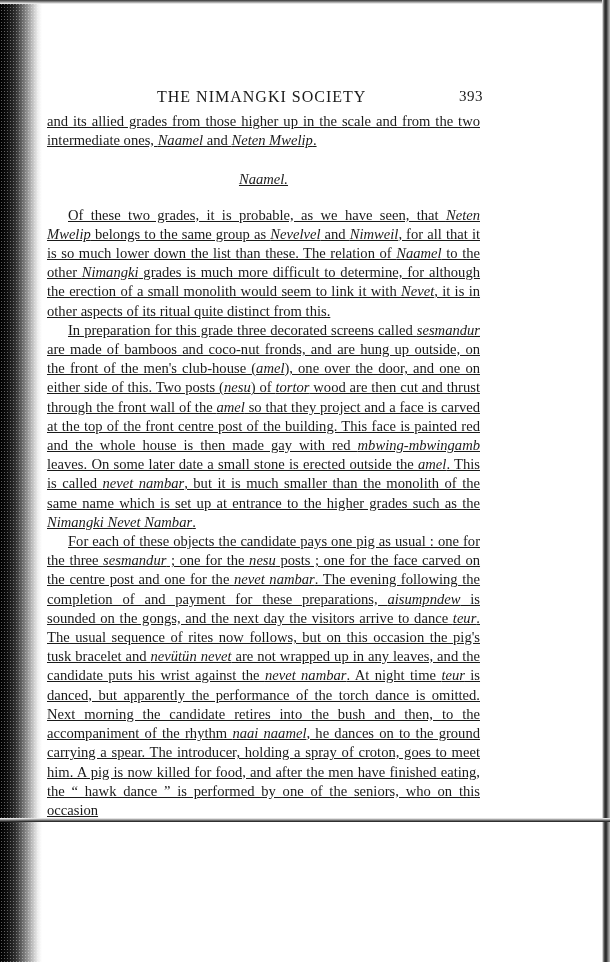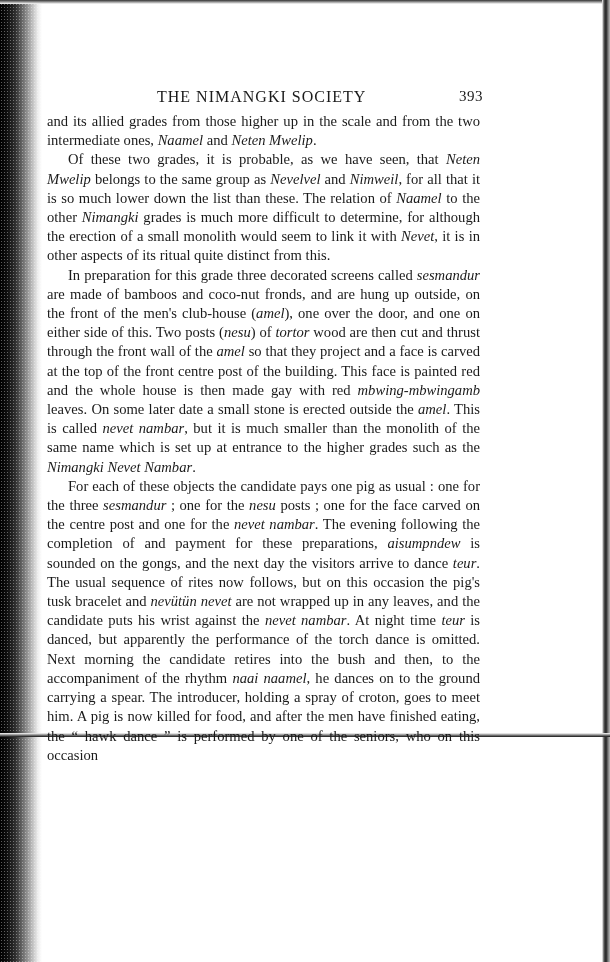--- a/index.html
+++ b/index.html
@@ -11,21 +11,21 @@
       width: 610px;
       height: 962px;
       position: relative;
       overflow: hidden;
       font-family: "Liberation Serif", "DejaVu Serif", serif;
       color: #1a1a1a;
     }
     .page {
       position: absolute;
       left: 0; top: 0;
-      width: 610px; height: 737px;
+      width: 610px; height: 822px;
       background: #ffffff;
     }
     .binding-shadow {
       position: absolute;
       left: 0; top: 0;
       width: 42px; height: 962px;
       background: linear-gradient(to right, #000 0px, #111 8px, #333 16px, #777 24px, #bbb 32px, #eee 38px, #fff 42px);
     }
     .binding-shadow::after {
       content: "";
@@ -76,20 +76,21 @@
       letter-spacing: 0.5px;
     }
     .text-block {
       position: absolute;
       left: 47px;
       top: 112px;
       width: 433px;
       font-size: 14.6px;
       line-height: 19.2px;
       text-align: justify;
+      text-decoration: underline;
     }
     .text-block p {
       margin: 0;
     }
     .text-block p.indent {
       text-indent: 21px;
     }
     .section-heading {
       text-align: center;
       font-style: italic;
@@ -111,17 +112,18 @@
   <div class="right-edge"></div>
   <div class="bottom-edge"></div>
 
   <div class="running-head">
     <span class="running-title">THE NIMANGKI SOCIETY</span>
     <span class="page-number">393</span>
   </div>
 
   <div class="text-block">
     <p>and its allied grades from those higher up in the scale and from the two intermediate ones, <i>Naamel</i> and <i>Neten Mwelip</i>.</p>
+    <p class="section-heading">Naamel.</p>
     <p class="indent">Of these two grades, it is probable, as we have seen, that <i>Neten Mwelip</i> belongs to the same group as <i>Nevelvel</i> and <i>Nimweil</i>, for all that it is so much lower down the list than these.  The relation of <i>Naamel</i> to the other <i>Nimangki</i> grades is much more difficult to determine, for although the erection of a small monolith would seem to link it with <i>Nevet</i>, it is in other aspects of its ritual quite distinct from this.</p>
     <p class="indent">In preparation for this grade three decorated screens called <i>sesmandur</i> are made of bamboos and coco-nut fronds, and are hung up outside, on the front of the men's club-house (<i>amel</i>), one over the door, and one on either side of this.  Two posts (<i>nesu</i>) of <i>tortor</i> wood are then cut and thrust through the front wall of the <i>amel</i> so that they project and a face is carved at the top of the front centre post of the building.  This face is painted red and the whole house is then made gay with red <i>mbwing-mbwingamb</i> leaves.  On some later date a small stone is erected outside the <i>amel</i>.  This is called <i>nevet nambar</i>, but it is much smaller than the monolith of the same name which is set up at entrance to the higher grades such as the <i>Nimangki Nevet Nambar</i>.</p>
     <p class="indent">For each of these objects the candidate pays one pig as usual : one for the three <i>sesmandur</i> ;  one for the <i>nesu</i> posts ;  one for the face carved on the centre post and one for the <i>nevet nambar</i>. The evening following the completion of and payment for these preparations, <i>aisumpndew</i> is sounded on the gongs, and the next day the visitors arrive to dance <i>teur</i>.  The usual sequence of rites now follows, but on this occasion the pig's tusk bracelet and <i>nevütün nevet</i> are not wrapped up in any leaves, and the candidate puts his wrist against the <i>nevet nambar</i>.  At night time <i>teur</i> is danced, but apparently the performance of the torch dance is omitted.  Next morning the candidate retires into the bush and then, to the accompaniment of the rhythm <i>naai naamel</i>, he dances on to the ground carrying a spear.  The introducer, holding a spray of croton, goes to meet him.  A pig is now killed for food, and after the men have finished eating, the “ hawk dance ” is performed by one of the seniors, who on this occasion</p>
   </div>
 </div>
 
 </body></html>

